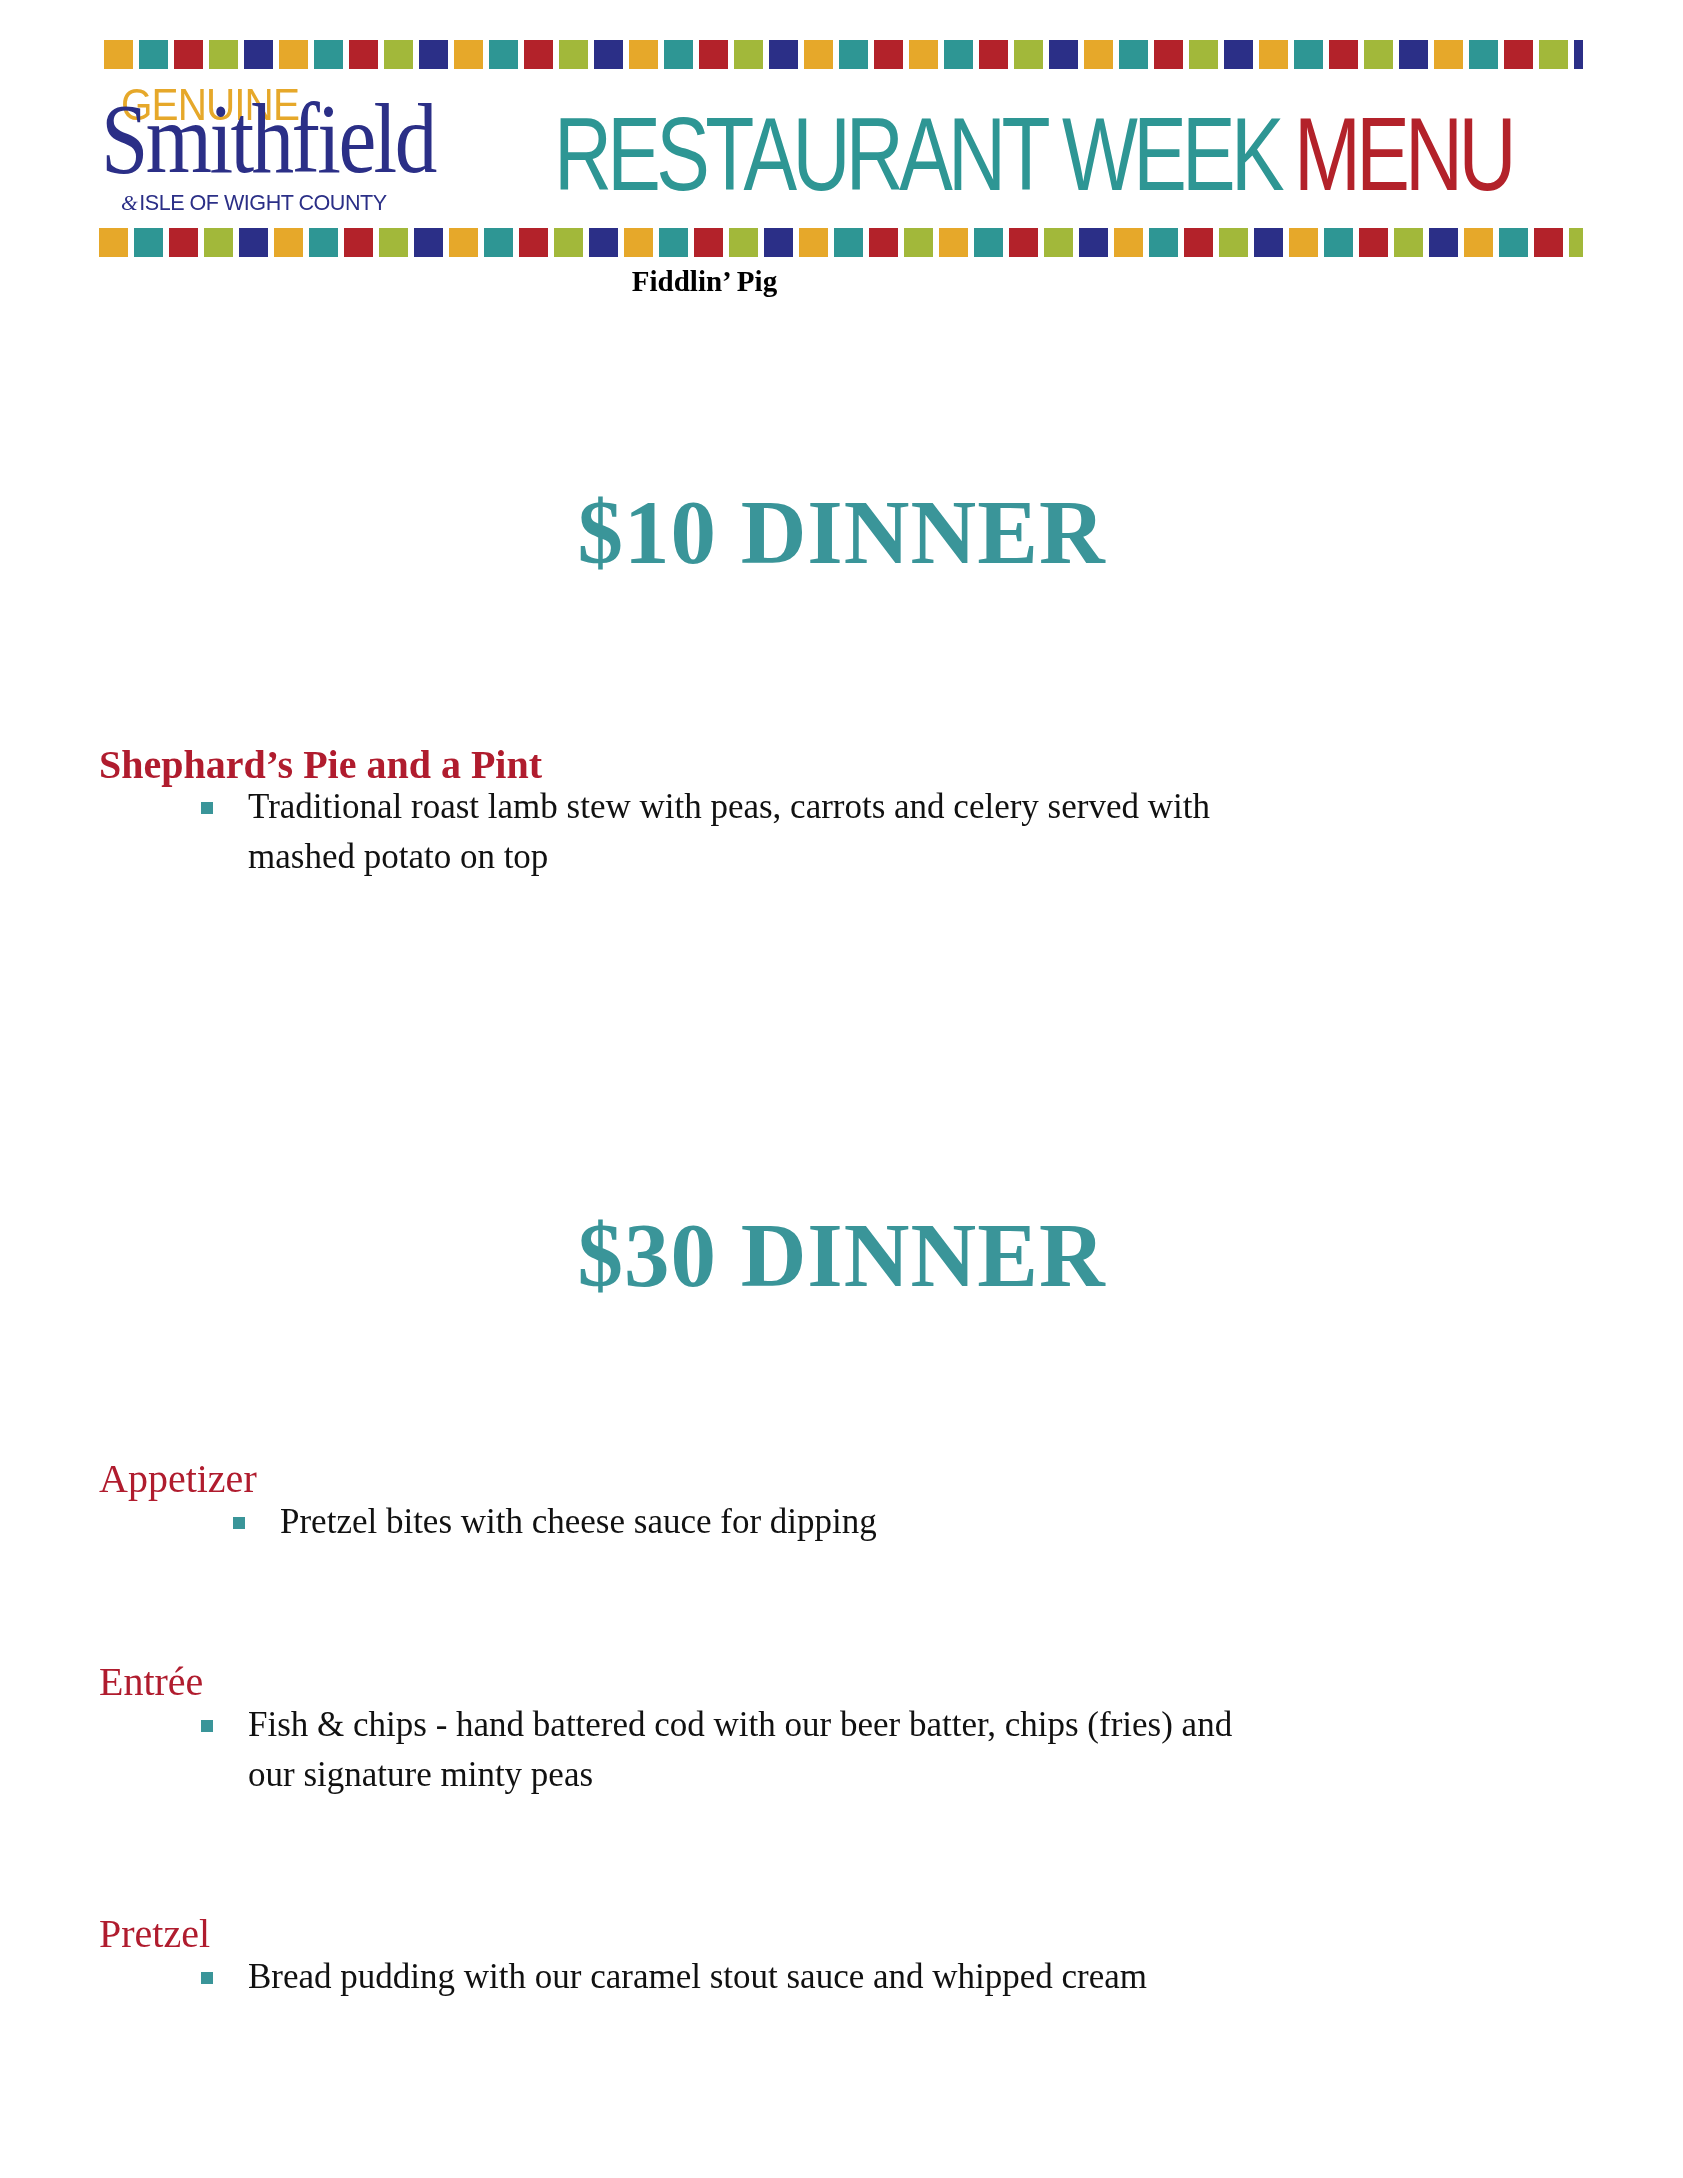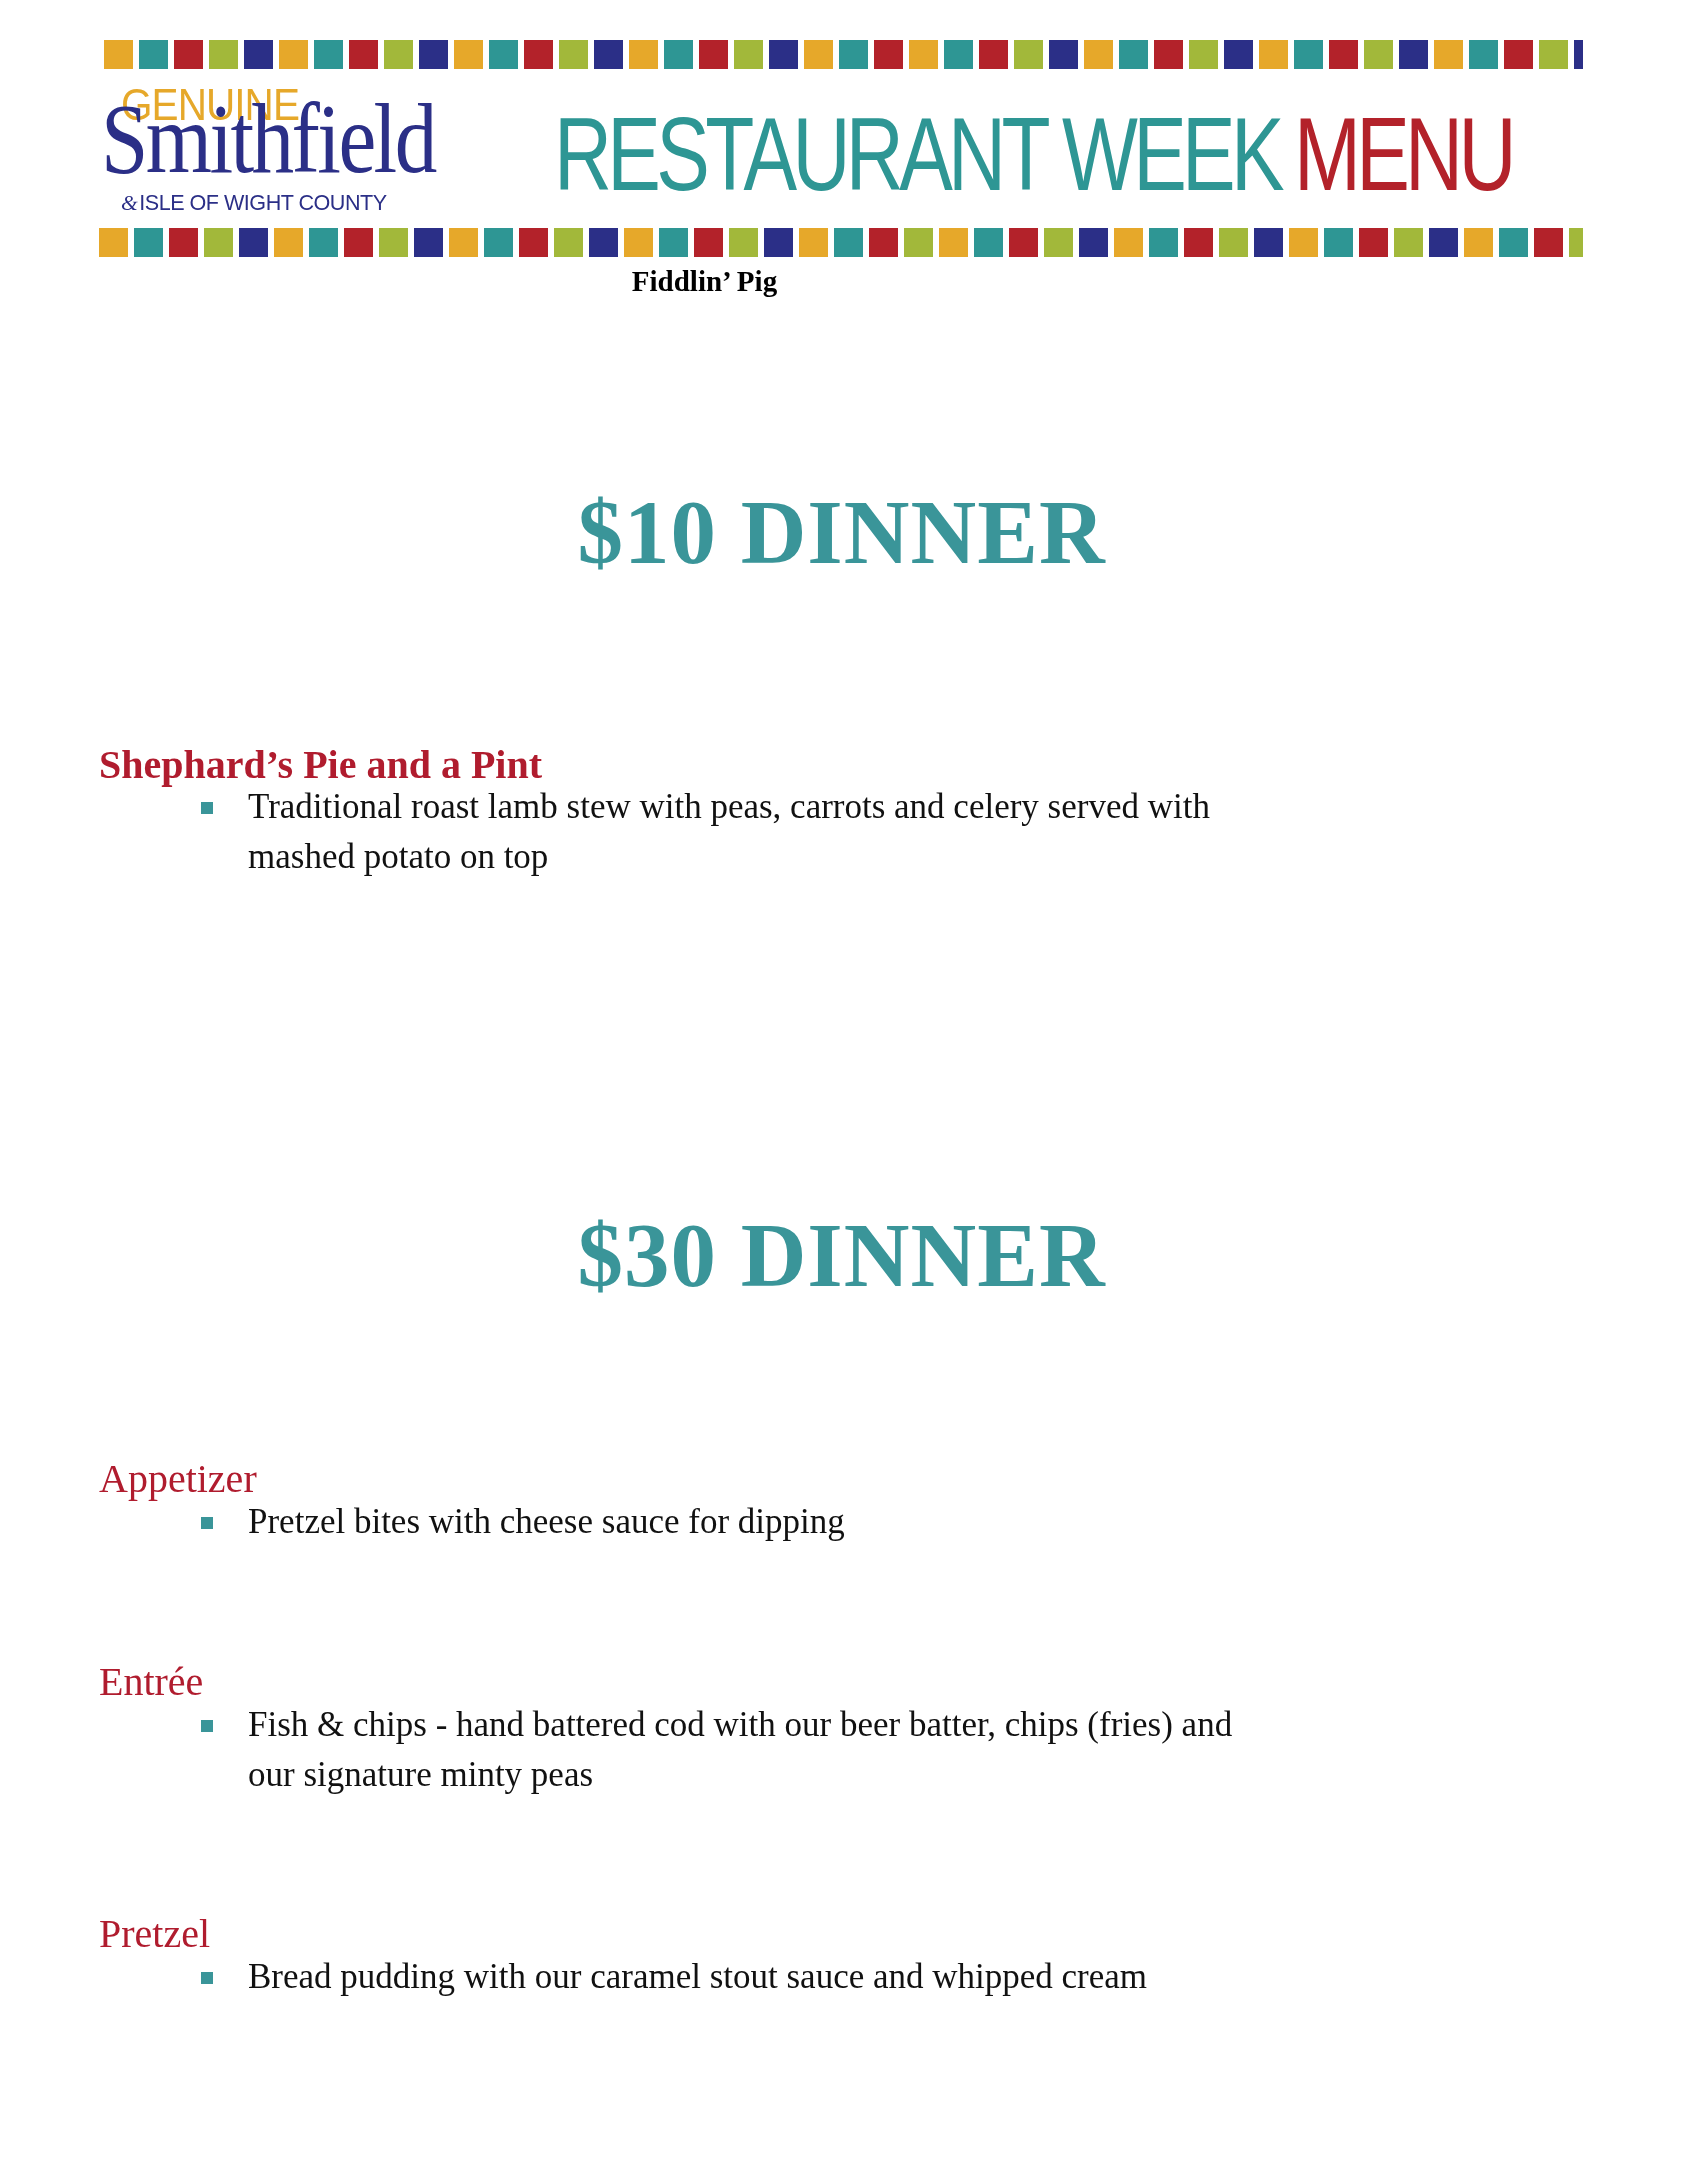--- a/index.html
+++ b/index.html
@@ -133,21 +133,21 @@
 <div class="price-title" style="top:487px;">$10 DINNER</div>
 
 <div class="section-title" style="top:709px;">Shephard’s Pie and a Pint</div>
 <ul class="items" style="top:782px;">
   <li><span class="bullet"></span><span>Traditional roast lamb stew with peas, carrots and celery served with mashed potato on top</span></li>
 </ul>
 
 <div class="price-title" style="top:1210px;">$30 DINNER</div>
 
 <div class="section-title plain" style="top:1423px;">Appetizer</div>
-<ul class="items" style="top:1497px;">
+<ul class="items" style="top:1497px;padding-left:32px;">
   <li><span class="bullet"></span><span>Pretzel bites with cheese sauce for dipping</span></li>
 </ul>
 
 <div class="section-title plain" style="top:1626px;">Entrée</div>
 <ul class="items" style="top:1700px;">
   <li><span class="bullet"></span><span>Fish &amp; chips - hand battered cod with our beer batter, chips (fries) and our signature minty peas</span></li>
 </ul>
 
 <div class="section-title plain" style="top:1878px;">Pretzel</div>
 <ul class="items" style="top:1952px;">

